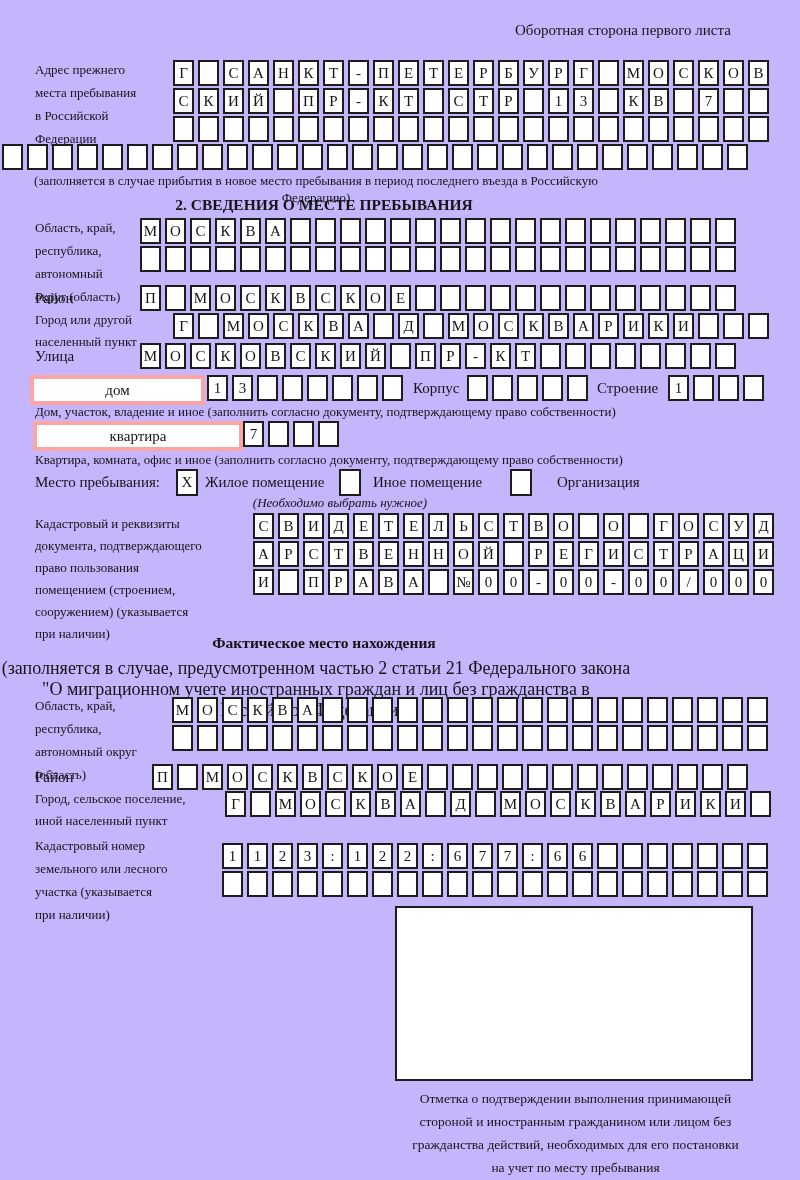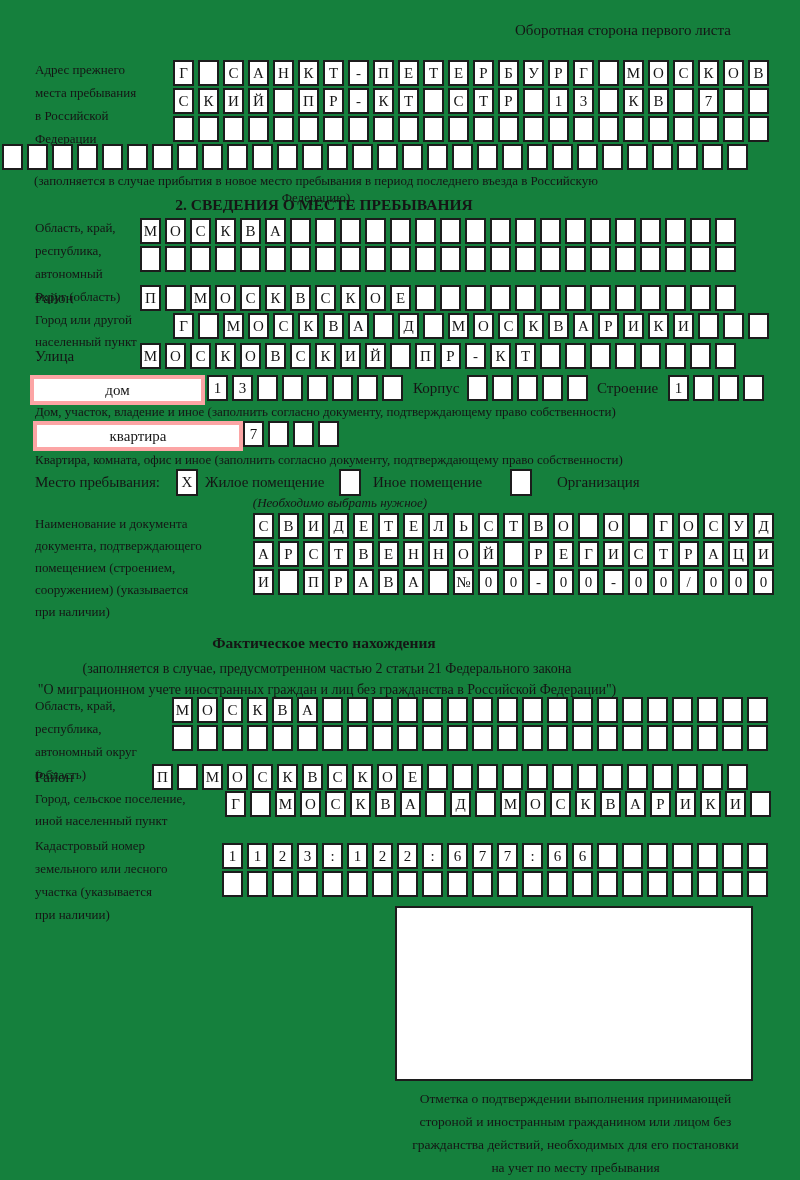--- a/index.html
+++ b/index.html
@@ -1,37 +1,37 @@
 <!DOCTYPE html>
 <html><head>
 <meta charset="utf-8">
 <style>
   html,body{margin:0;padding:0;background:#ffffff;}
-  .page{position:relative;width:800px;height:1180px;background:#15803d;color:#151515;
+  .page{position:relative;width:800px;height:1180px;background:#c4b5fd;color:#151515;
         font-family:"Liberation Serif", serif;overflow:hidden;}
   .abs{position:absolute;}
   .lbl{position:absolute;font-size:13px;line-height:23px;}
   .lbl.tight div{line-height:22px;}
   .inline-lbl{position:absolute;font-size:15px;line-height:18px;}
   .note{position:absolute;font-size:13px;line-height:17px;}
   .center{left:0;width:632px;text-align:center;}
   .title{position:absolute;font-weight:bold;font-size:15.5px;margin-left:8px;}
   .cells{position:absolute;display:flex;gap:4px;}
   .cell{flex:0 0 auto;width:17px;height:22px;border:2px solid #1c1c1c;background:#fff;
         font-size:15px;line-height:22px;text-align:center;}
   .namedbox{position:absolute;height:22px;border:4px solid #fca5a5;background:#fff;
         font-size:15px;line-height:22px;text-align:center;}
   .cb{position:absolute;width:18px;height:23px;border:2px solid #1c1c1c;background:#fff;
         font-size:15px;line-height:23px;text-align:center;}
   .bigbox{position:absolute;left:395px;top:906px;width:354px;height:171px;
         border:2px solid #1c1c1c;background:#fff;}
   .stamp{position:absolute;left:368px;top:1087px;width:415px;text-align:center;
         font-size:13.5px;}
   .stamp div{line-height:23px;}
-  .notelines{position:absolute;text-align:center;font-size:14px;padding-left:11px;}
+  .notelines{position:absolute;text-align:center;font-size:18px;}
   .notelines div{line-height:21px;}
 </style>
 </head>
 <body>
 
 <div class="page">
 
   <div class="abs" style="left:515px;top:22px;width:240px;font-size:15px;">Оборотная сторона первого листа</div>
 
   <div class="lbl" style="left:35px;top:58px;">
@@ -340,22 +340,23 @@
   <div class="inline-lbl" style="left:35px;top:473px;">Место пребывания:</div>
   <div class="cb" style="left:176px;top:469px;">X</div>
   <div class="inline-lbl" style="left:205px;top:473px;">Жилое помещение</div>
   <div class="cb" style="left:339px;top:469px;"></div>
   <div class="inline-lbl" style="left:373px;top:473px;">Иное помещение</div>
   <div class="cb" style="left:510px;top:469px;"></div>
   <div class="inline-lbl" style="left:557px;top:473px;">Организация</div>
   <div class="note" style="left:160px;top:494px;width:360px;text-align:center;font-style:italic;">(Необходимо выбрать нужное)</div>
 
   <div class="lbl tight" style="left:35px;top:513px;">
-      <div>Наименование и документа</div>
+      <div>Кадастровый и реквизиты</div>
       <div>документа, подтверждающего</div>
+      <div>право пользования</div>
       <div>помещением (строением,</div>
       <div>сооружением) (указывается</div>
       <div>при наличии)</div>
     </div>
   <div class="cells" style="left:253px;top:513px;">
       <div class="cell">С</div>
       <div class="cell">В</div>
       <div class="cell">И</div>
       <div class="cell">Д</div>
       <div class="cell">Е</div>

